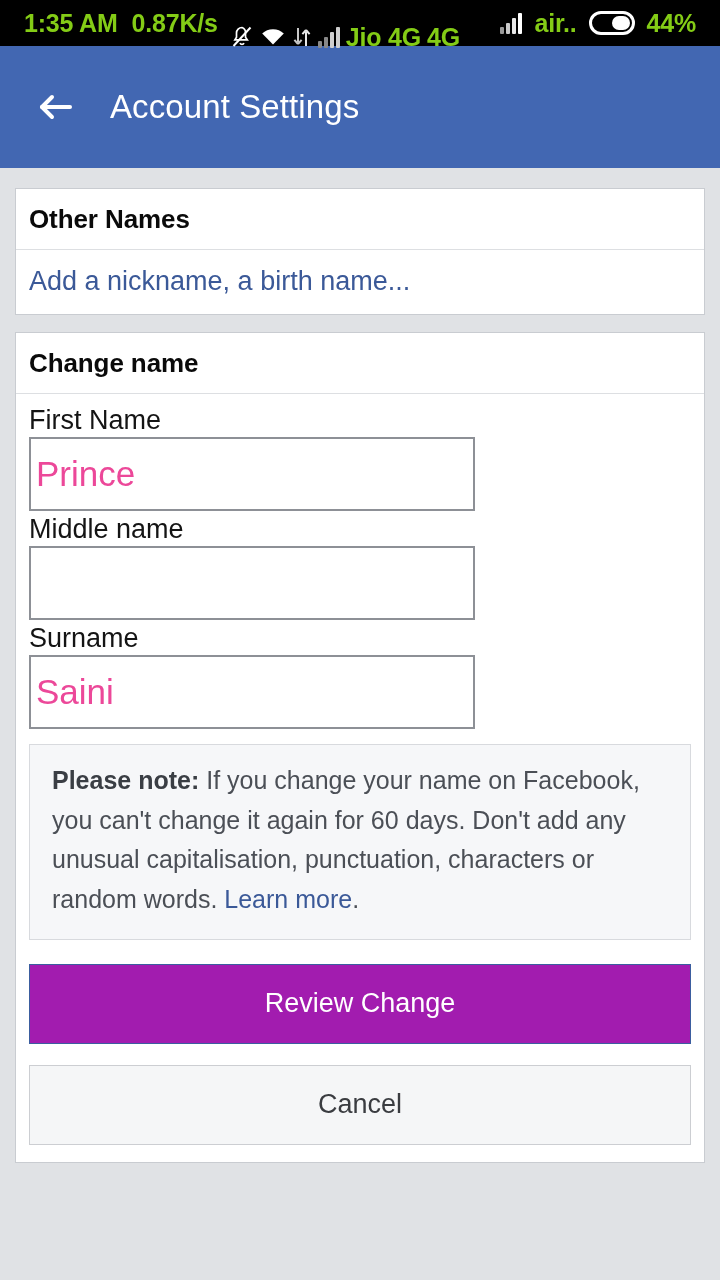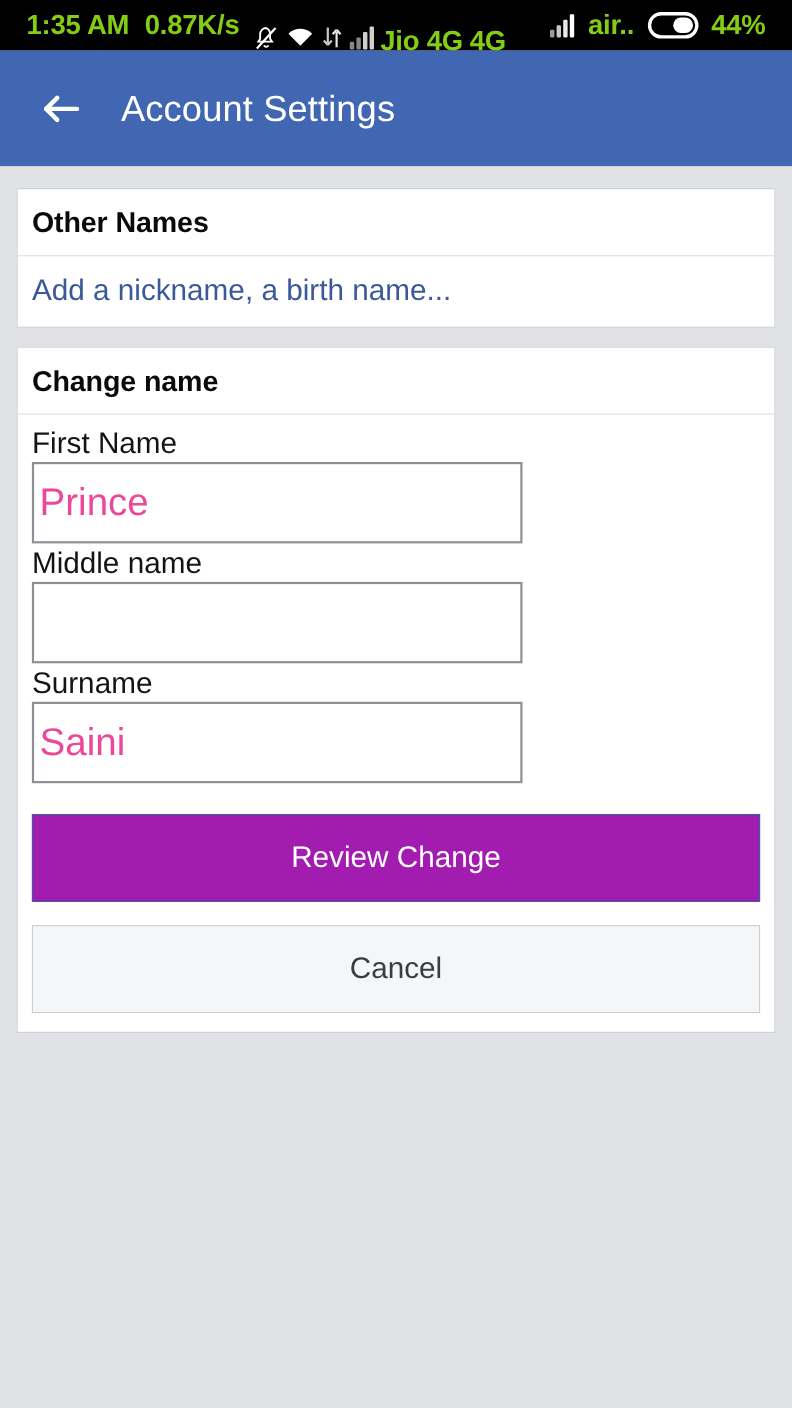--- a/index.html
+++ b/index.html
@@ -29,21 +29,21 @@
     letter-spacing: -0.2px;
   }
   .sb-left {
     display: flex;
     align-items: center;
     gap: 14px;
     flex: 0 0 auto;
   }
   .sb-mid {
     display: flex;
-    align-items: flex-start;
+    align-items: center;
     gap: 6px;
     flex: 1 1 auto;
     margin-left: 12px;
     margin-top: 28px;
   }
   .sb-right {
     display: flex;
     align-items: center;
     gap: 12px;
     flex: 0 0 auto;
@@ -88,21 +88,21 @@
   .battery .fill {
     width: 44%;
     height: 14px;
     background: #ffffff;
     border-radius: 7px;
     margin-right: 2px;
   }
 
   
   .appbar {
-    height: 105px;
+    height: 122px;
     background: #4267b2;
     display: flex;
     align-items: center;
     padding-left: 30px;
     box-sizing: border-box;
   }
   .backbtn {
     width: 52px; height: 52px;
     display: flex; align-items: center; justify-content: center;
     flex: 0 0 auto;
@@ -280,20 +280,23 @@
       <div class="field-label">First Name</div>
       <input class="field-input" type="text" value="Prince" style="">
 
       <div class="field-label">Middle name</div>
       <input class="field-input" type="text" value="" style="">
 
       <div class="field-label">Surname</div>
       <input class="field-input" type="text" value="Saini" style="">
     </div>
 
+    <div class="note">
+      <b>Please note:</b><span> If you change your name on Facebook, you can't change it again for 60 days. Don't add any unusual capitalisation, punctuation, characters or random words. </span><a href="#">Learn more</a><span>.</span>
+    </div>
 
     <div class="btn-wrap">
       <button class="btn btn-primary">Review Change</button>
       <button class="btn btn-secondary">Cancel</button>
     </div>
   </div>
 
 </div>
 
 </body></html>

